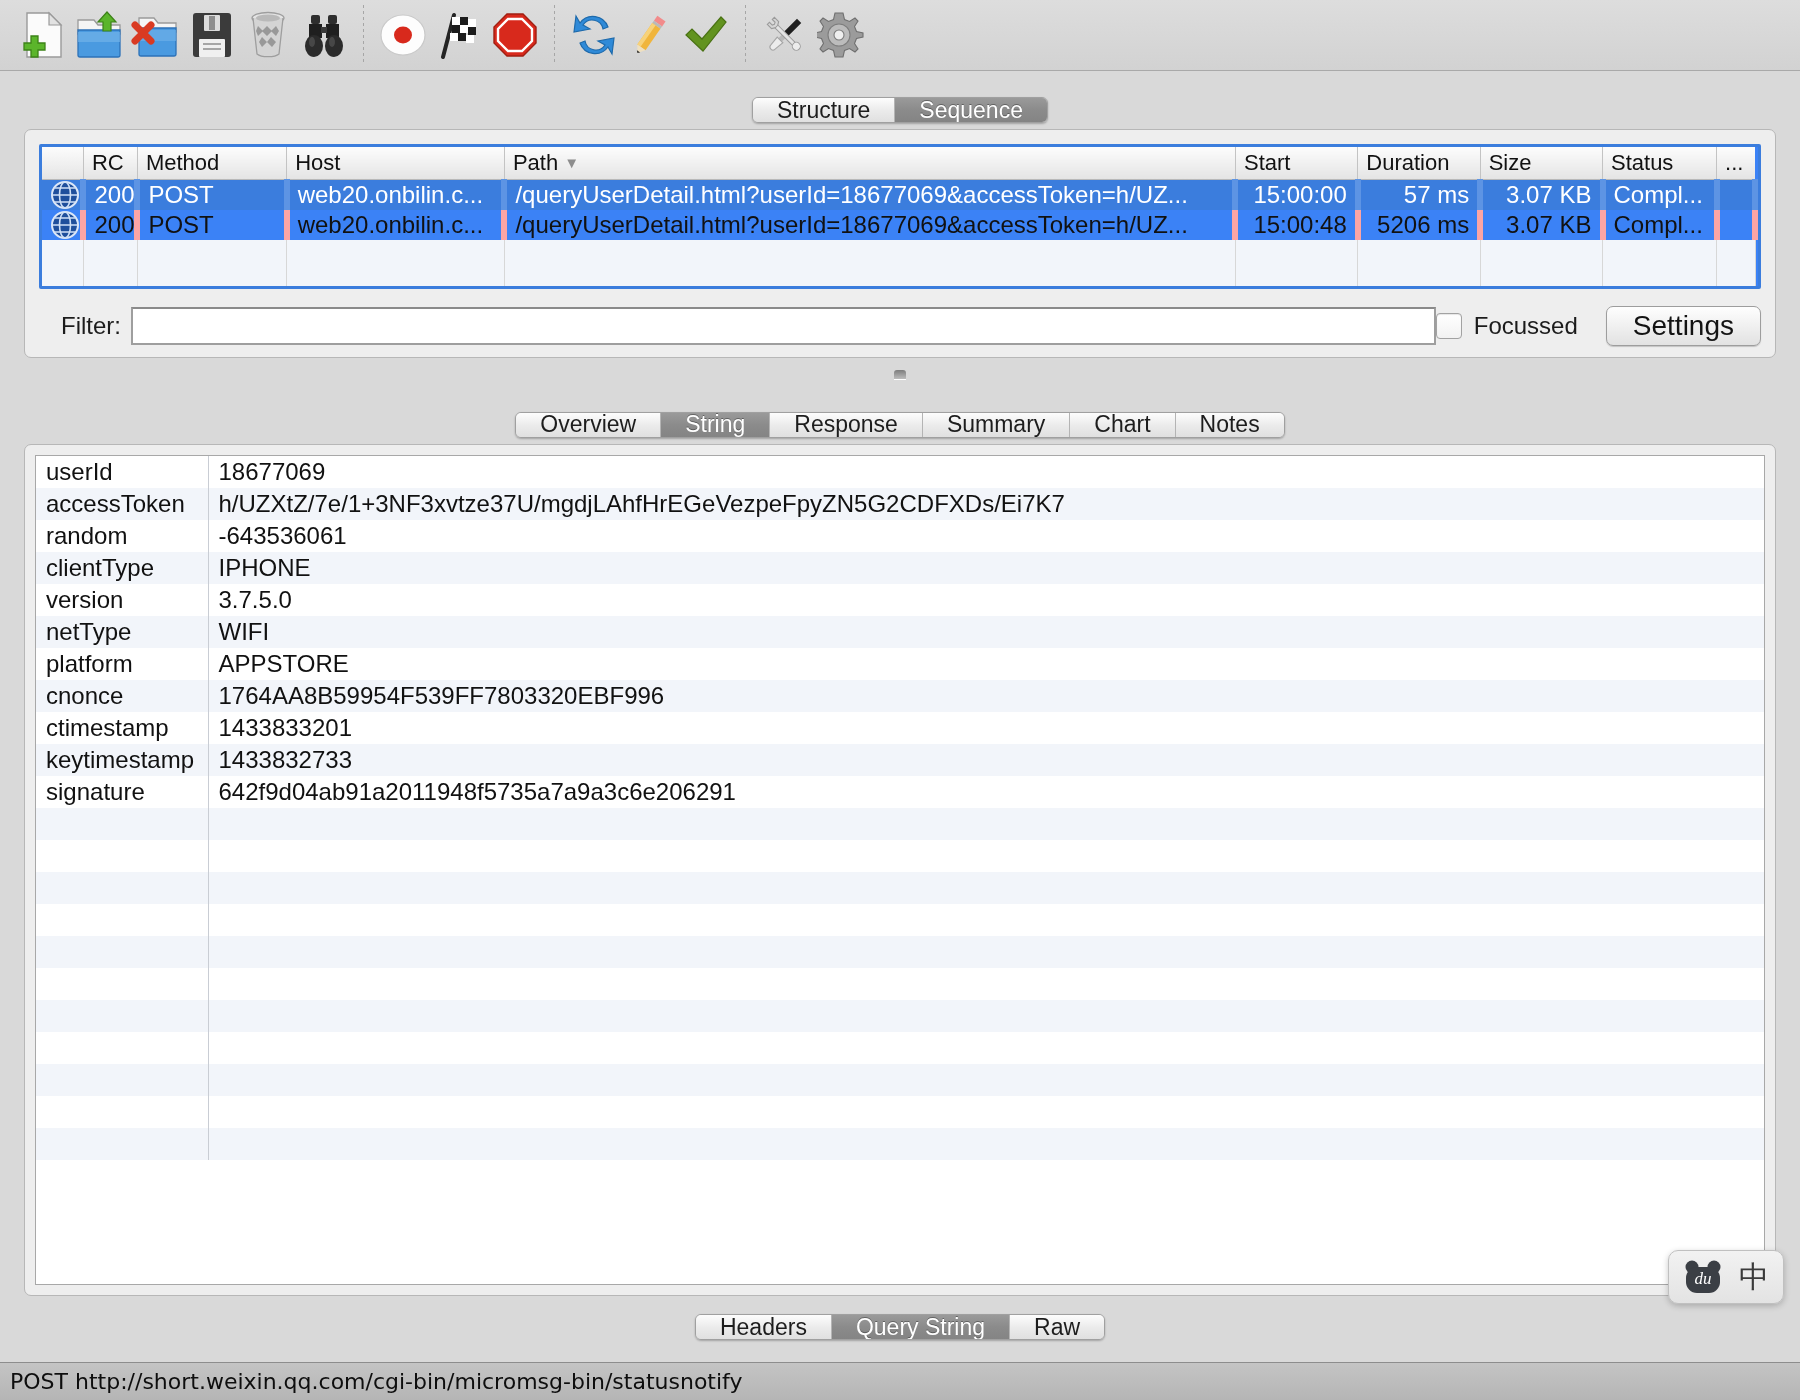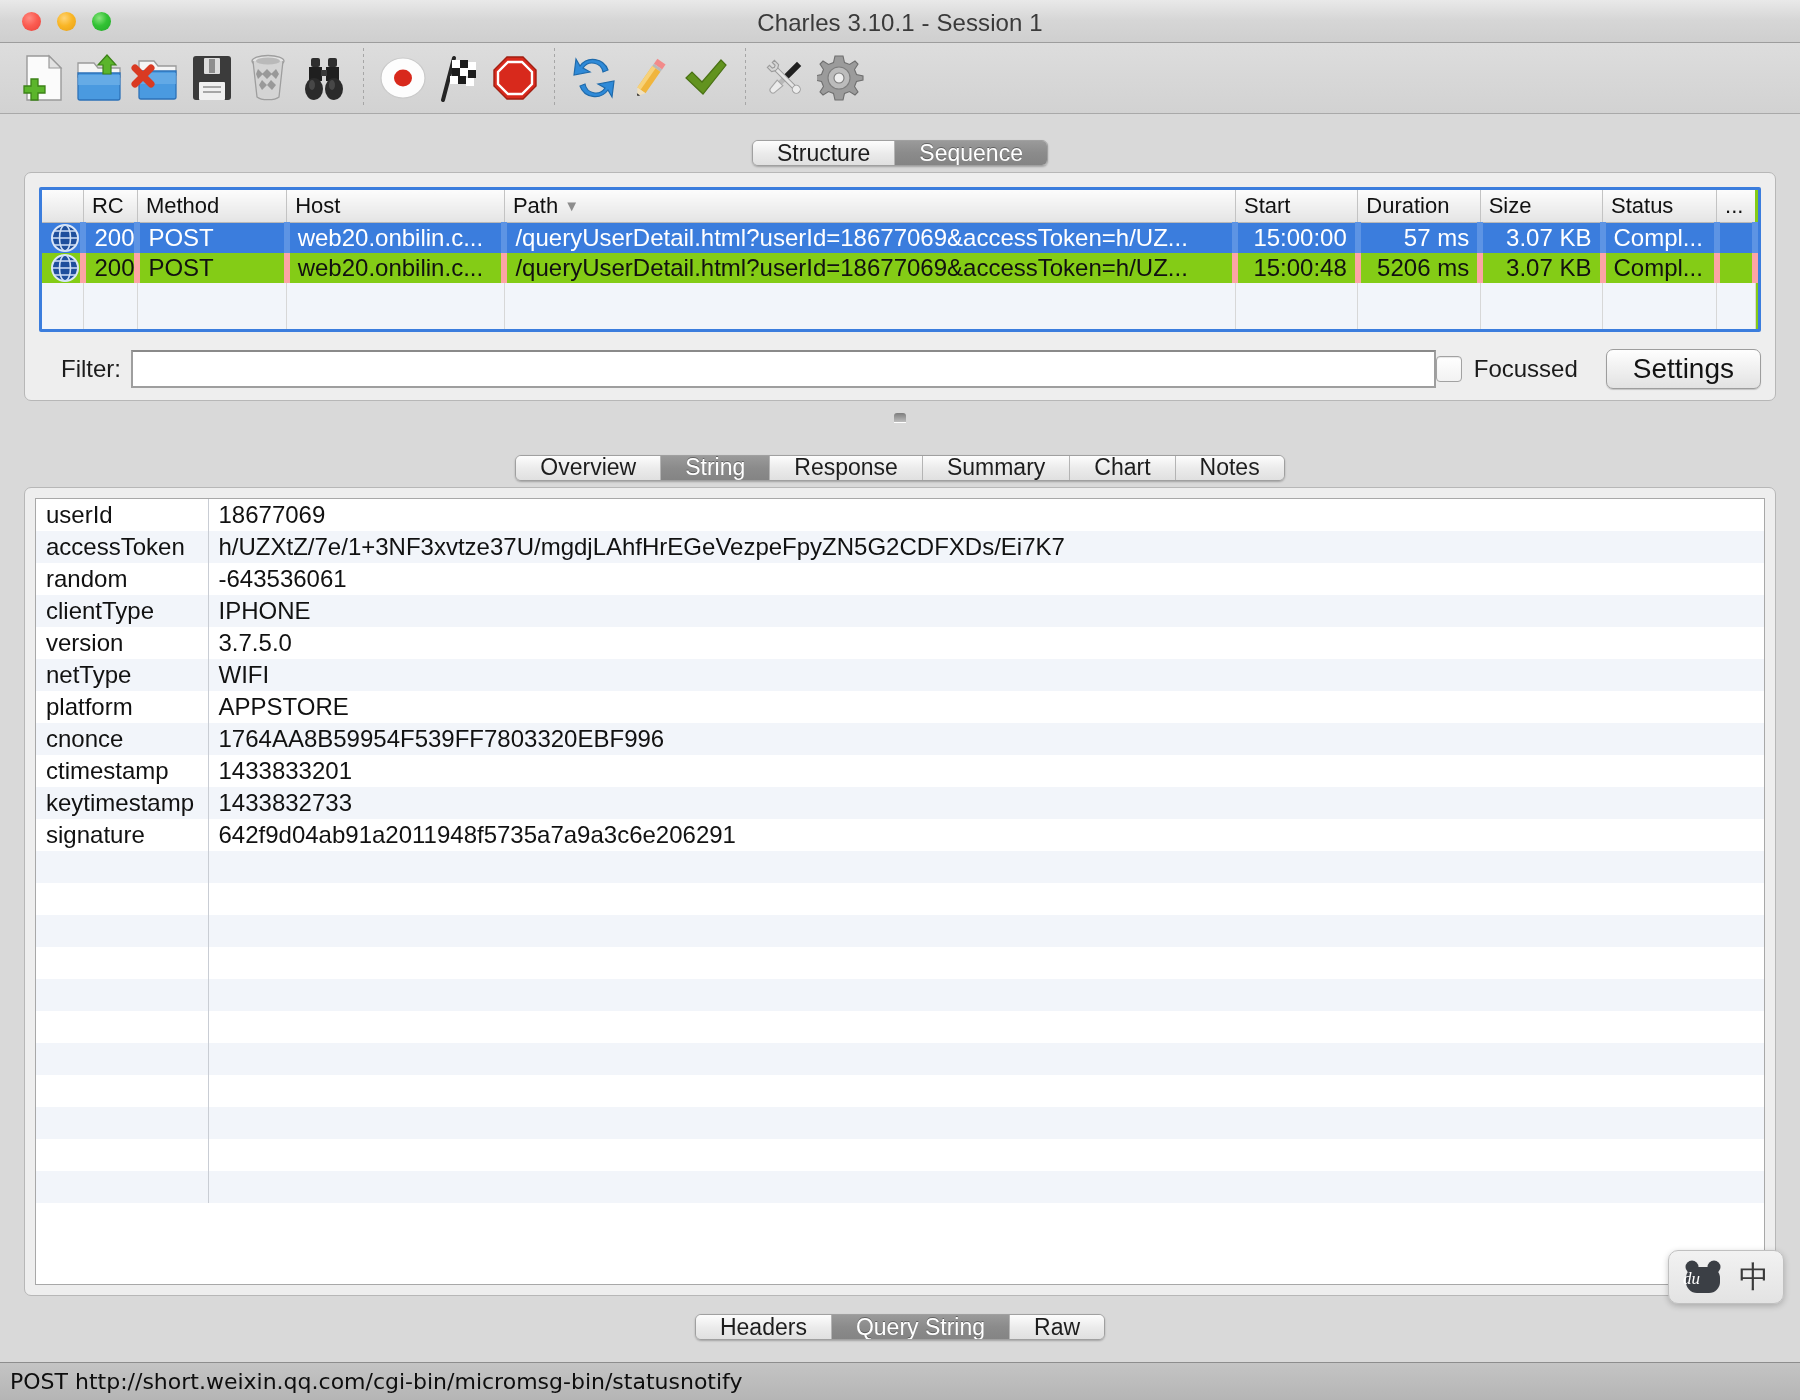--- a/index.html
+++ b/index.html
@@ -81,21 +81,21 @@
   
   #listpanel {
     margin-top:6px;
     background:#eeeeee;
     border:1px solid #b7b7b7;
     border-radius:7px;
     padding:14px 14px 10px 14px;
   }
   #listbox {
     border:3px solid #3b7ddd; border-radius:2px;
-    background:#84cc16; overflow:hidden;
+    background:#3b82f6; overflow:hidden;
   }
   table.reqtable { border-collapse:collapse; width:100%; table-layout:fixed; font-size:23px; }
   table.reqtable th {
     height:32px; font-weight:normal; font-size:22px; text-align:left;
     background:linear-gradient(to bottom,#fcfcfc 0%,#eeeeee 60%,#e4e4e4 100%);
     border-right:1px solid #c3c3c3;
     border-bottom:1px solid #b9b9b9;
     padding:0 8px; color:#111; white-space:nowrap; overflow:hidden;
   }
   table.reqtable th.last { border-right:none; }
@@ -176,42 +176,34 @@
   #ime {
     position:absolute; right:16px; bottom:96px;
     height:54px; padding:0 14px;
     display:flex; align-items:center; gap:16px;
     background:linear-gradient(to bottom,#f2f2f2,#e3e3e3);
     border:1px solid #c0c0c0; border-radius:10px;
     box-shadow:0 2px 6px rgba(0,0,0,.22);
   }
   #ime .bear {
     width:40px; height:36px; position:relative;
-    display:flex; align-items:center; justify-content:flex-start;
+    display:flex; align-items:center; justify-content:center;
   }
   #ime .bear svg { position:absolute; left:0; top:0; }
   #ime .bear span {
     position:relative; z-index:2; color:#fff; font-size:17px;
     font-style:italic; font-family:"Liberation Serif", serif; top:2px;
   }
   #ime .cn { font-size:30px; color:#3a3a3a; font-family:"DejaVu Sans", sans-serif; }
 </style>
 </head>
 <body>
 
 <div id="window">
 
-  <div id="titlebar">
-    <div id="traffic">
-      <div class="light red"></div>
-      <div class="light yellow"></div>
-      <div class="light green"></div>
-    </div>
-    <div id="window-title">Charles 3.10.1 - Session 1</div>
-  </div>
 
   <div id="toolbar">
 
     <div class="tbtn">
       <svg width="46" height="50" viewBox="0 0 46 50">
         <path d="M6 3 h22 l12 12 v32 h-34 z" fill="#fbfbfb" stroke="#9a9a9a" stroke-width="1.4"></path>
         <path d="M28 3 l12 12 h-12 z" fill="#e2e2e2" stroke="#9a9a9a" stroke-width="1.2"></path>
         <g transform="translate(3,26)">
           <path d="M7 0 h7 v7 h7 v7 h-7 v7 h-7 v-7 h-7 v-7 h7 z" fill="#5bb52b" stroke="#3d8218" stroke-width="1.3"></path>
         </g>

